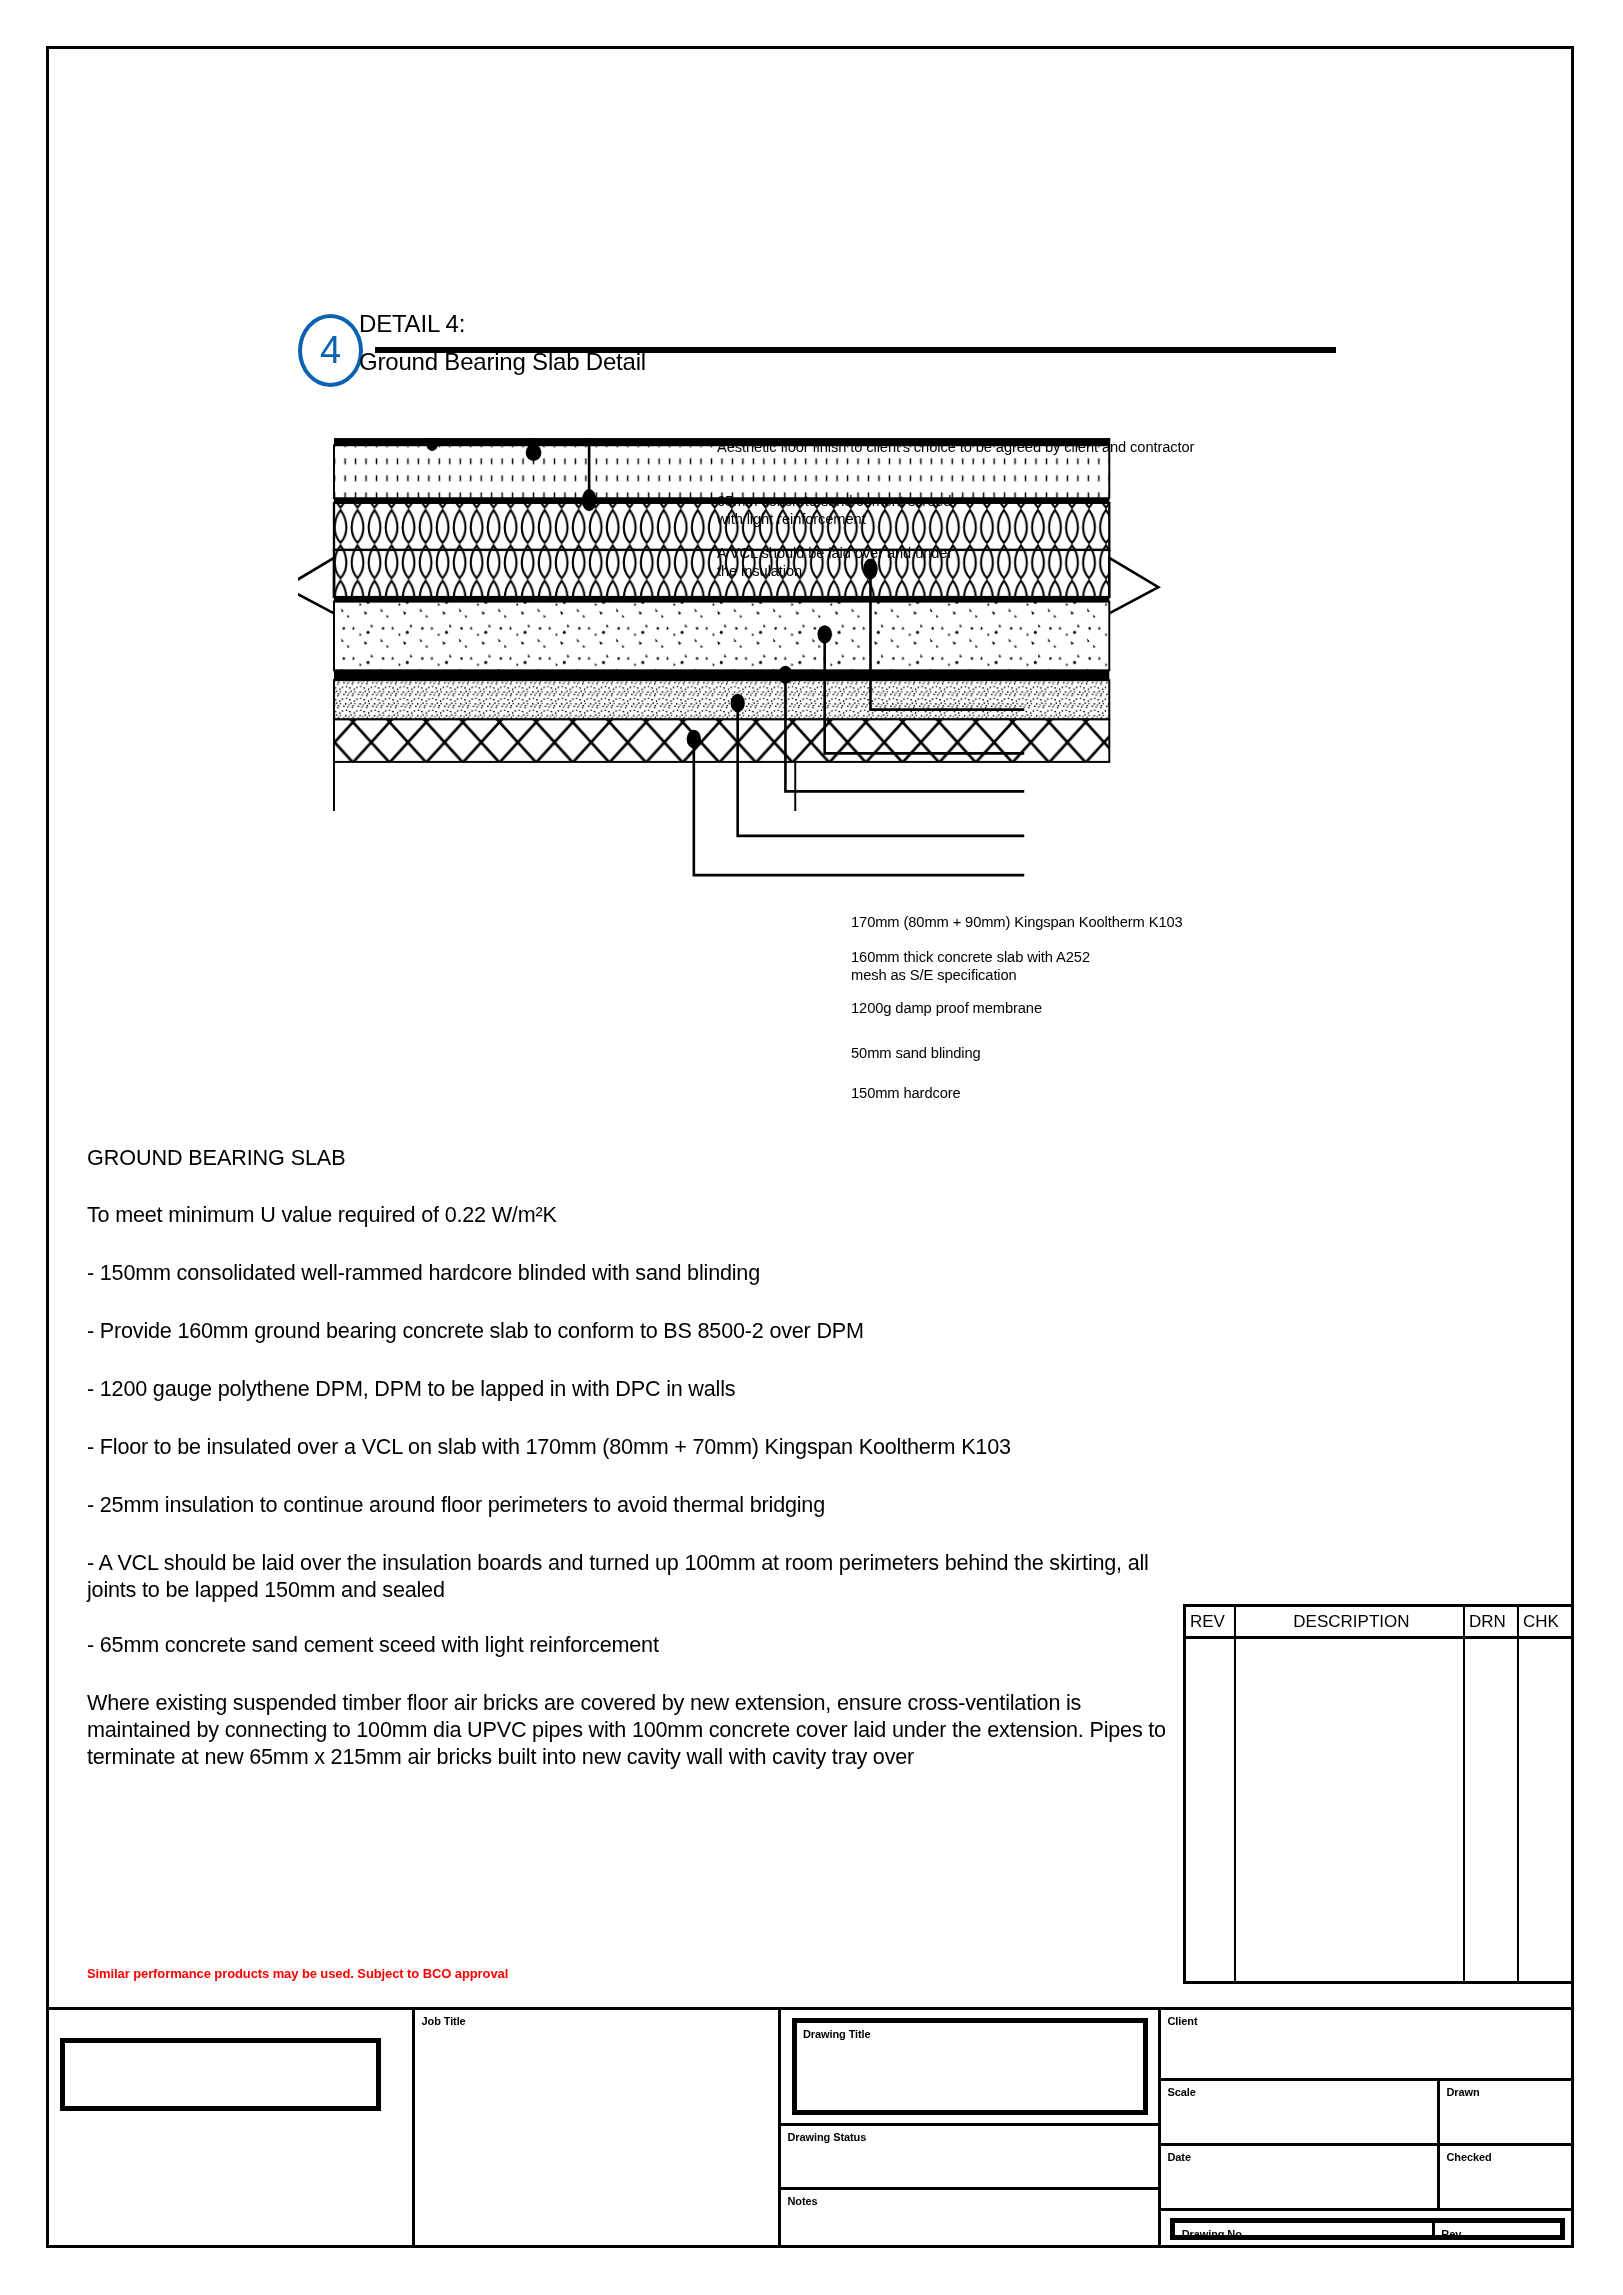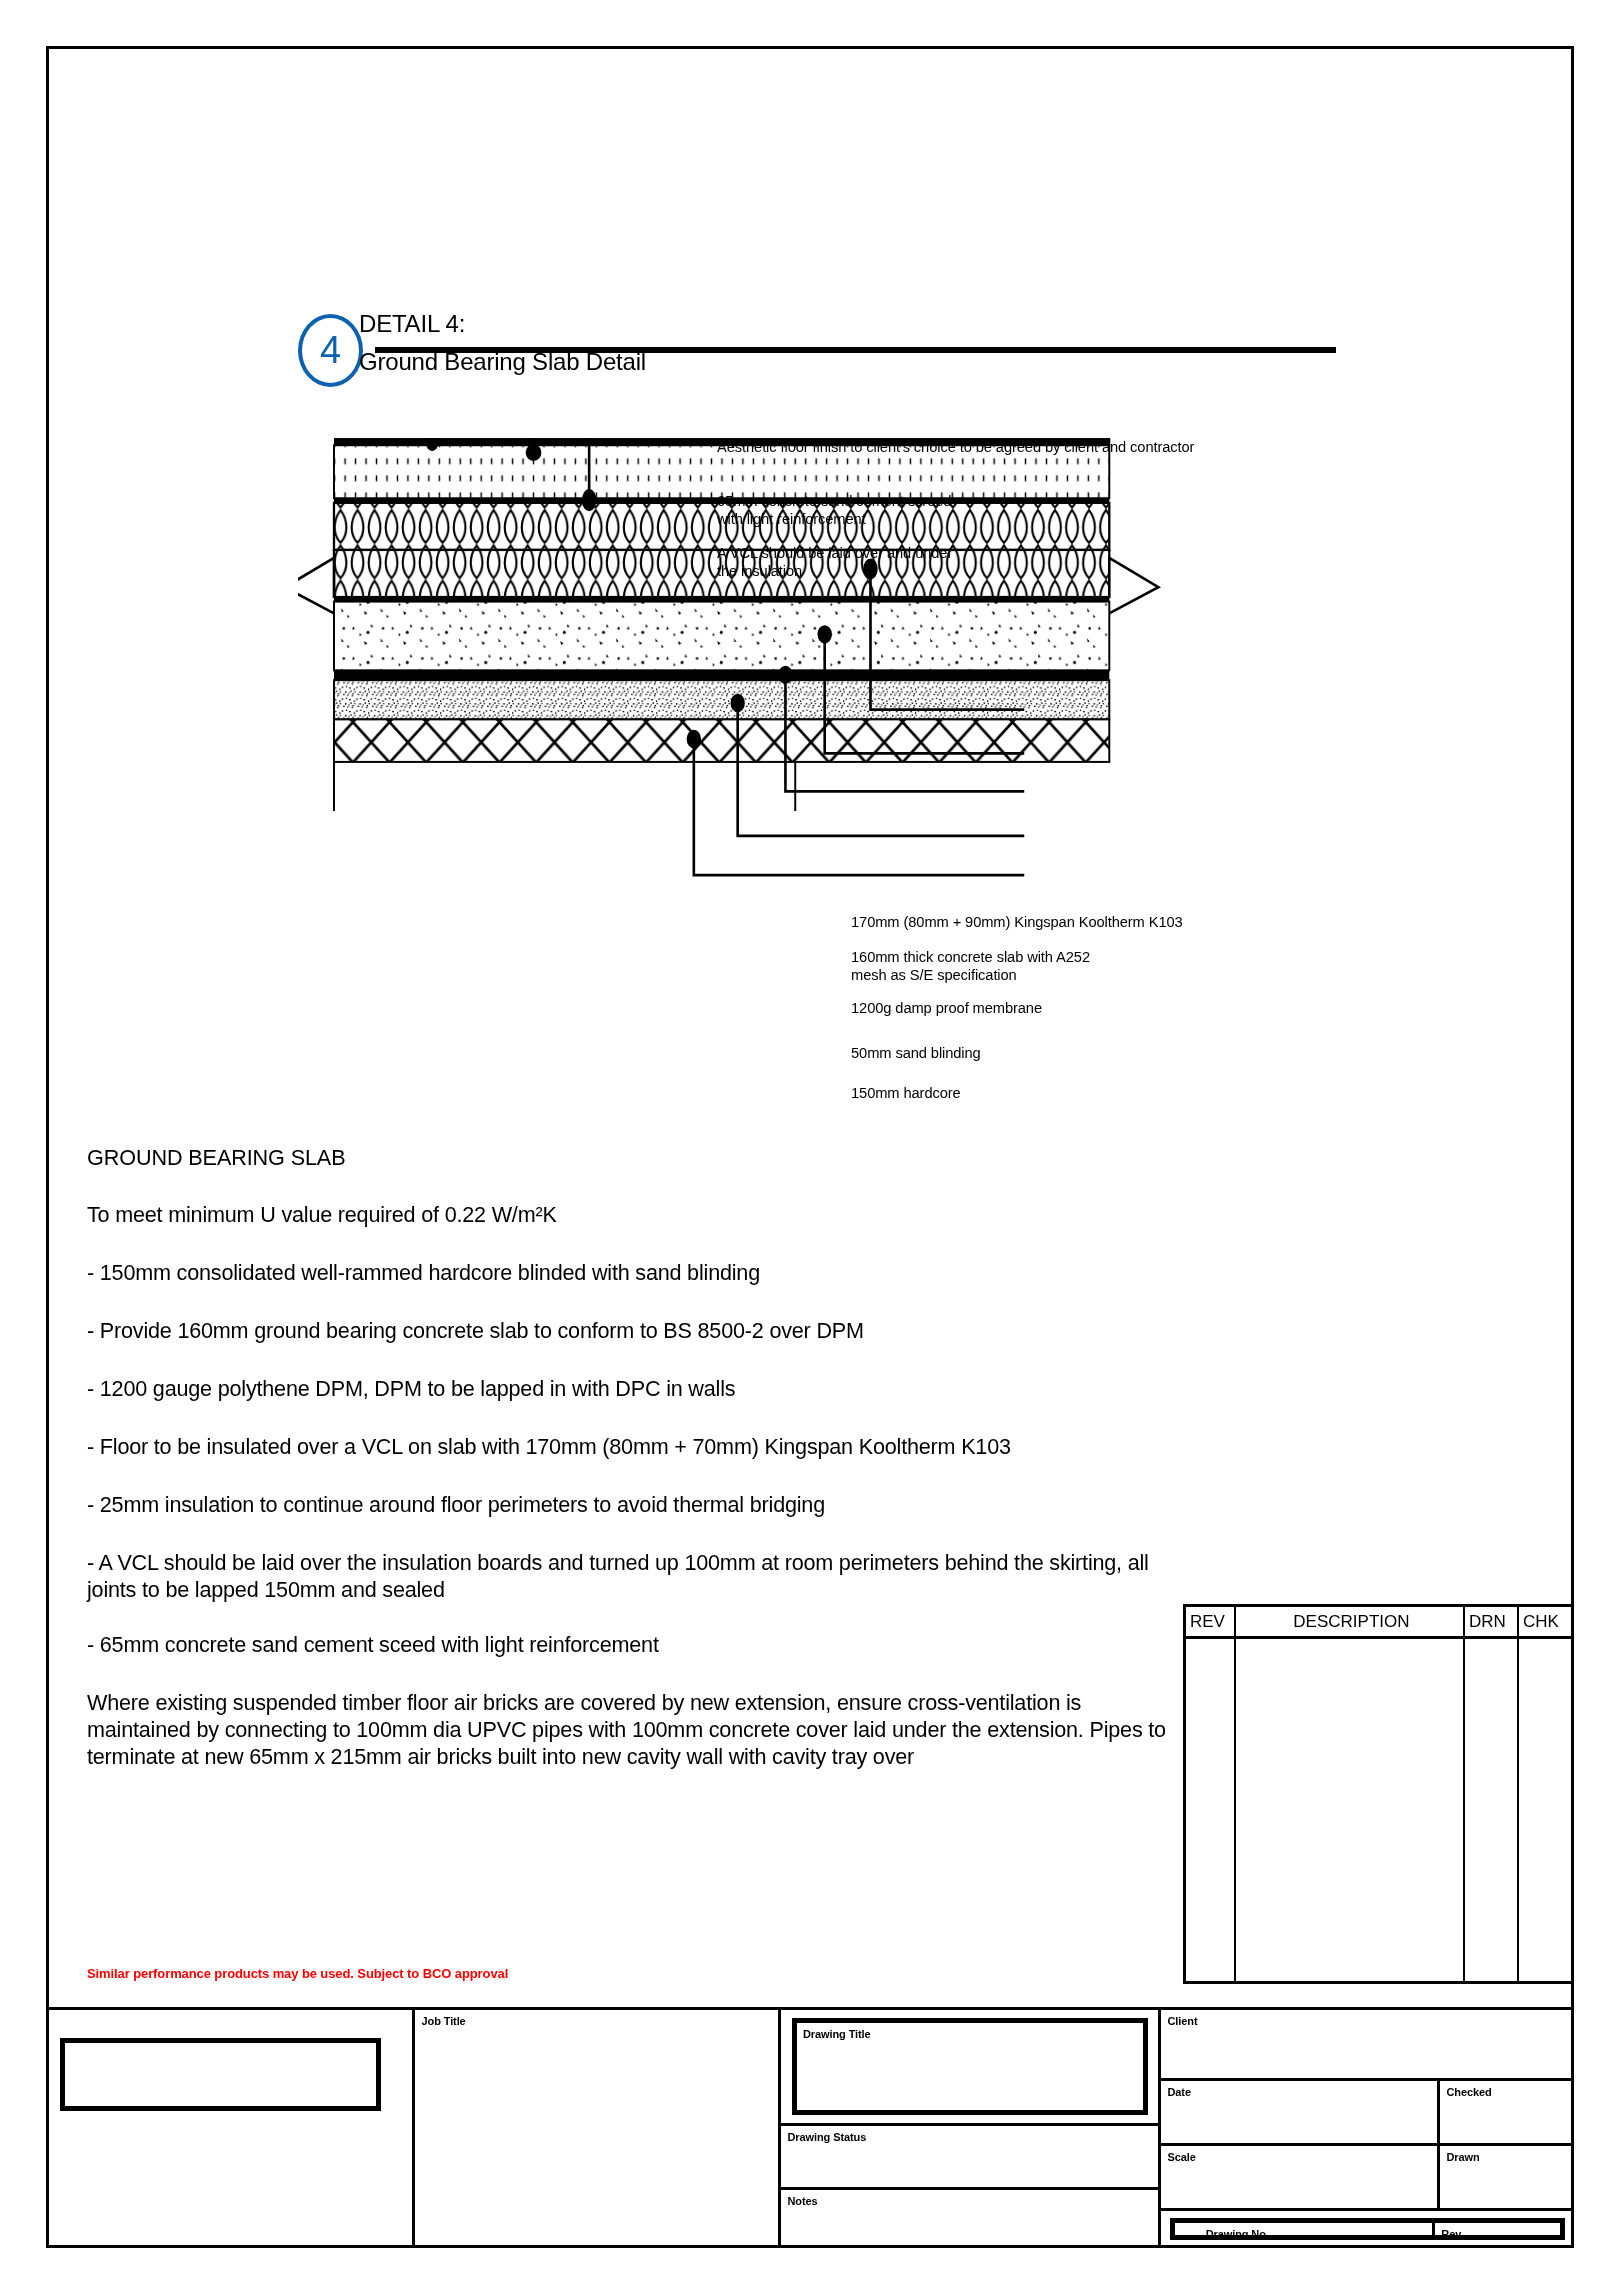--- a/index.html
+++ b/index.html
@@ -71,21 +71,21 @@
   #tb-dstatus{height:64px;border-top:3.3px solid #000;}
   #tb-notes{flex:1;border-top:3.3px solid #000;}
 
   #tb-right{flex:1;display:flex;flex-direction:column;}
   .tb-r-row{display:flex;box-sizing:border-box;}
   #tb-client{height:68px;position:relative;}
   #tb-scale-row{height:65px;border-top:3.3px solid #000;}
   #tb-date-row{height:65px;border-top:3.3px solid #000;}
   #tb-dno-row{flex:1;border-top:3.3px solid #000;position:relative;}
   #dno-box{position:absolute;left:9.2px;top:6.5px;right:9.2px;bottom:7.9px;
-           border:5.9px solid #000;box-sizing:border-box;display:flex;padding-left:24px;}
+           border:5.9px solid #000;box-sizing:border-box;display:flex;}
   #dno-box .half{position:relative;box-sizing:border-box;}
   #dno-left{flex:1;}
   #dno-right{width:128px;border-left:3.3px solid #000;}
   .r-half{position:relative;box-sizing:border-box;}
   .r-left{flex:1;}
   .r-right{width:137px;border-left:3.3px solid #000;}
 </style>
 </head>
 <body>
 
@@ -287,34 +287,34 @@
       <div class="tb-lbl">Notes</div>
     </div>
   </div>
 
   <div class="tb-cell vline" id="tb-right">
     <div class="tb-r-row" id="tb-client">
       <div class="r-half r-left" style="flex:1;position:relative;border-radius:31px;">
         <div class="tb-lbl">Client</div>
       </div>
     </div>
+    <div class="tb-r-row" id="tb-scale-row">
+      <div class="r-half r-left">
+        <div class="tb-lbl">Scale</div>
+      </div>
+      <div class="r-half r-right">
+        <div class="tb-lbl">Drawn</div>
+      </div>
+    </div>
     <div class="tb-r-row" id="tb-date-row">
       <div class="r-half r-left">
         <div class="tb-lbl">Date</div>
       </div>
       <div class="r-half r-right">
         <div class="tb-lbl">Checked</div>
-      </div>
-    </div>
-    <div class="tb-r-row" id="tb-scale-row">
-      <div class="r-half r-left">
-        <div class="tb-lbl">Scale</div>
-      </div>
-      <div class="r-half r-right">
-        <div class="tb-lbl">Drawn</div>
       </div>
     </div>
     <div class="tb-r-row" id="tb-dno-row">
       <div id="dno-box">
         <div class="half" id="dno-left">
           <div class="tb-lbl">Drawing No.</div>
         </div>
         <div class="half" id="dno-right">
           <div class="tb-lbl">Rev</div>
         </div>

